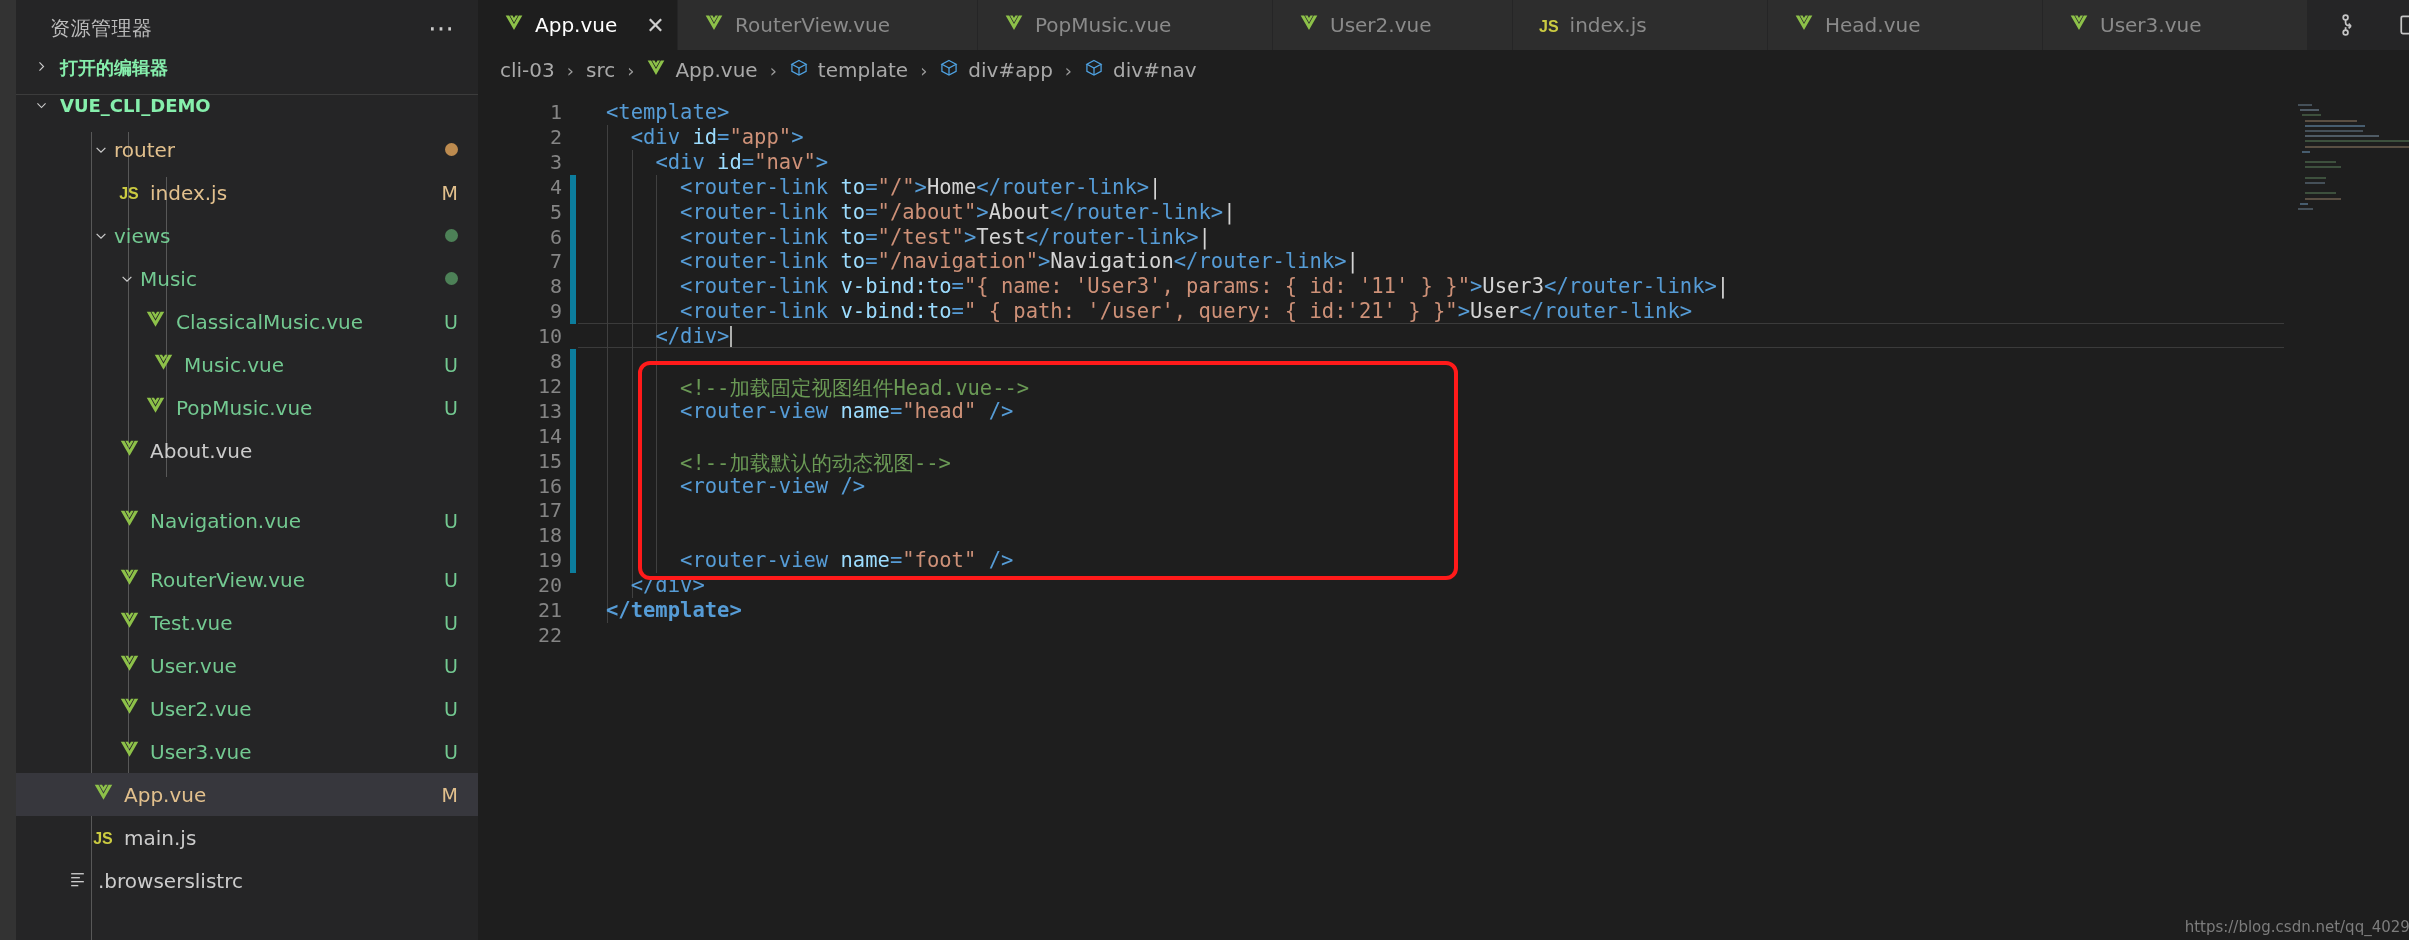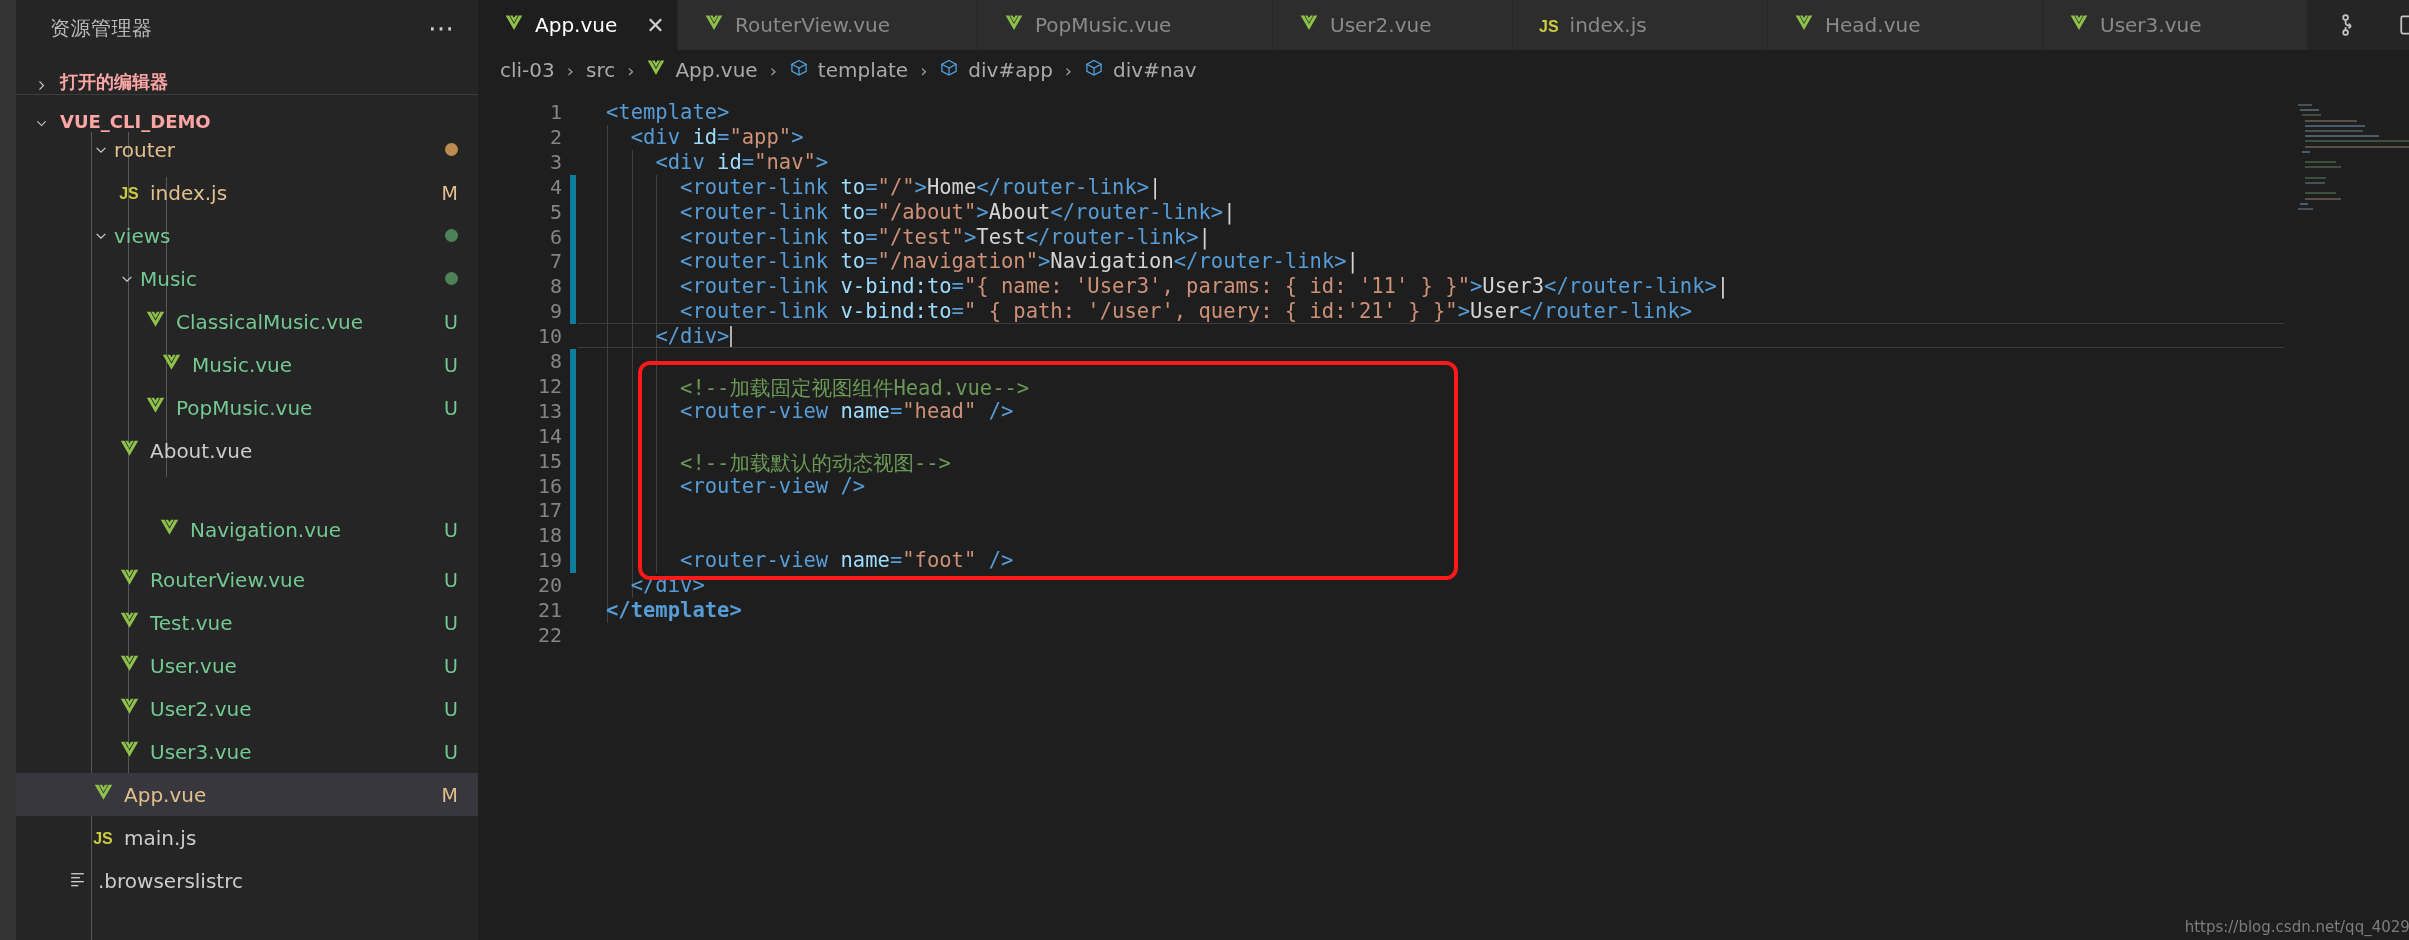--- a/index.html
+++ b/index.html
@@ -27,22 +27,22 @@
     height: 56px; display: flex; align-items: center;
     padding: 0 22px 0 34px; justify-content: space-between;
   }
   .sidebar-title {
     font-size: 20px; color: #bbbbbb; letter-spacing: .5px;
     font-family: "DejaVu Sans", sans-serif;
   }
   .more-dots { color: #cccccc; font-size: 26px; line-height: 10px; letter-spacing: 2px; cursor: pointer; }
 
   .section-head {
-    height: 38px; display: flex; align-items: flex-end; gap: 8px;
-    padding-left: 14px; font-weight: bold; font-size: 18px; color: #fca5a5;
+    height: 38px; display: flex; align-items: flex-start; gap: 8px;
+    padding-left: 14px; font-weight: bold; font-size: 18px; color: #86efac;
     font-family: "DejaVu Sans", sans-serif;
   }
   .section-head.second { border-top: 1px solid #3c3c3c; }
   .chev { width: 22px; text-align: center; font-size: 16px; color: #cccccc; display:inline-block;}
 
   .tree { position: relative; flex: 1; overflow: hidden; }
   .row {
     height: 43px; display: flex; align-items: center;
     font-size: 20px; white-space: nowrap; position: relative;
     font-family: "DejaVu Sans", sans-serif;
@@ -209,21 +209,21 @@
         </div>
         <div class="row" style="top: 168px; position: absolute; left: 0px; right: 0px;">
           <span class="ind" style="width: 124px;"></span>
           <span class="icon"><svg width="21" height="21" viewBox="0 0 24 24">
               <path d="M2 3 H6.2 L12 13.3 L17.8 3 H22 L12 20.4 Z" fill="#8dc149"></path>
               <path d="M7.2 3 H10.3 L12 6.1 L13.7 3 H16.8 L12 11.3 Z" fill="#8dc149"></path>
             </svg></span>
           <span class="label c-green">ClassicalMusic.vue</span>
           <span class="badge c-green">U</span>
         </div>
-        <div class="row" style="top: 211px; position: absolute; left: 16px; right: 0px;">
+        <div class="row" style="top: 211px; position: absolute; left: 8px; right: 0px;">
           <span class="ind" style="width: 124px;"></span>
           <span class="icon"><svg width="21" height="21" viewBox="0 0 24 24">
               <path d="M2 3 H6.2 L12 13.3 L17.8 3 H22 L12 20.4 Z" fill="#8dc149"></path>
               <path d="M7.2 3 H10.3 L12 6.1 L13.7 3 H16.8 L12 11.3 Z" fill="#8dc149"></path>
             </svg></span>
           <span class="label c-green">Music.vue</span>
           <span class="badge c-green">U</span>
         </div>
         <div class="row" style="top: 254px; position: absolute; left: 0px; right: 0px;">
           <span class="ind" style="width: 124px;"></span>
@@ -235,21 +235,21 @@
           <span class="badge c-green">U</span>
         </div>
         <div class="row" style="top: 297px; position: absolute; left: 0px; right: 0px;">
           <span class="ind" style="width: 98px;"></span>
           <span class="icon"><svg width="21" height="21" viewBox="0 0 24 24">
               <path d="M2 3 H6.2 L12 13.3 L17.8 3 H22 L12 20.4 Z" fill="#8dc149"></path>
               <path d="M7.2 3 H10.3 L12 6.1 L13.7 3 H16.8 L12 11.3 Z" fill="#8dc149"></path>
             </svg></span>
           <span class="label c-white">About.vue</span>
         </div>
-        <div class="row" style="top: 376px; position: absolute; left: 0px; right: 0px; padding-left: 40px;">
+        <div class="row" style="top: 367px; position: absolute; left: 0px; right: 0px;">
           <span class="ind" style="width: 98px;"></span>
           <span class="icon"><svg width="21" height="21" viewBox="0 0 24 24">
               <path d="M2 3 H6.2 L12 13.3 L17.8 3 H22 L12 20.4 Z" fill="#8dc149"></path>
               <path d="M7.2 3 H10.3 L12 6.1 L13.7 3 H16.8 L12 11.3 Z" fill="#8dc149"></path>
             </svg></span>
           <span class="label c-green">Navigation.vue</span>
           <span class="badge c-green">U</span>
         </div>
         <div class="row" style="top: 426px; position: absolute; left: 0px; right: 0px;">
           <span class="ind" style="width: 98px;"></span>

